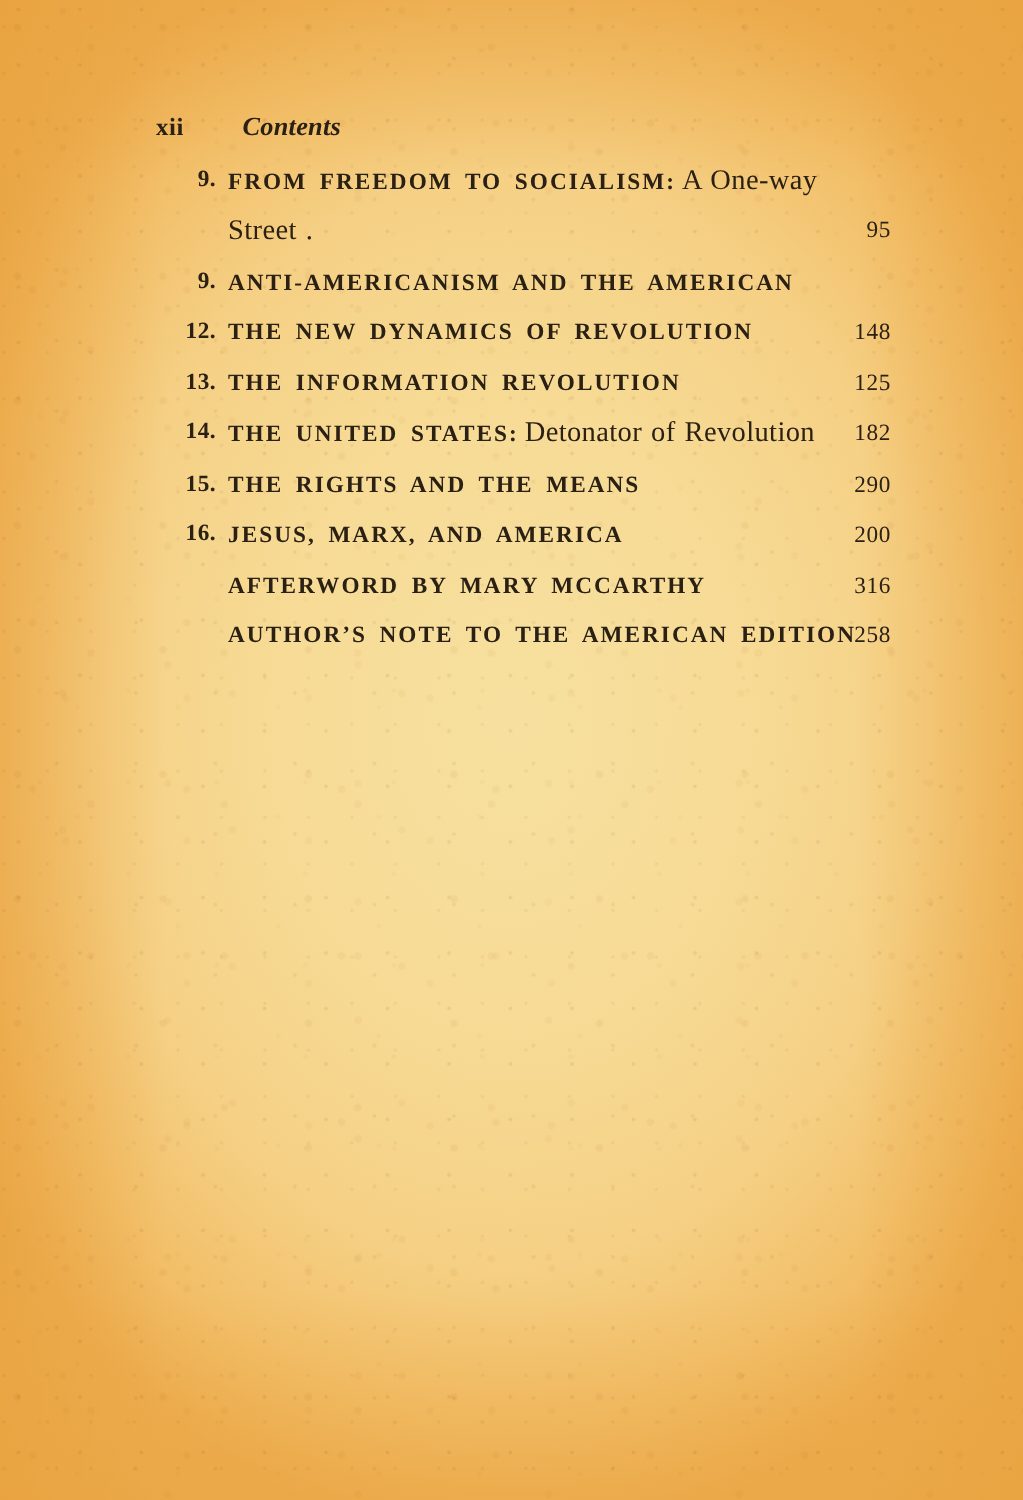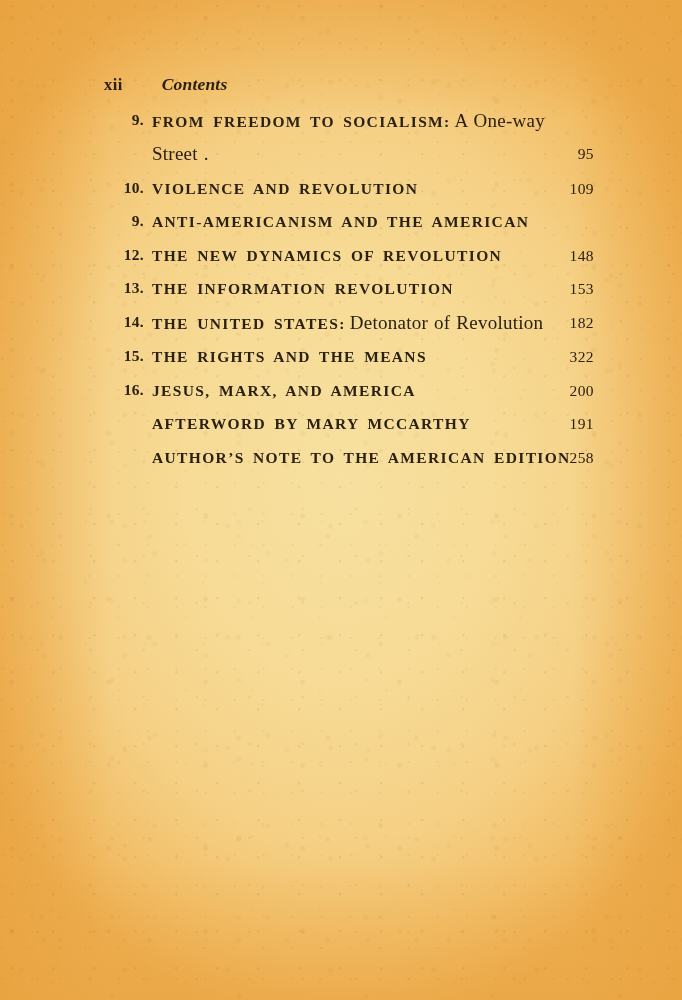--- a/index.html
+++ b/index.html
@@ -193,64 +193,58 @@
 
     <div id="toc">
         <div class="entry">
           <span class="num">9.</span>
           <div class="body">
             <div class="line"><span class="sc">FROM FREEDOM TO SOCIALISM:</span> <span class="mc">A One-way</span></div>
             <div class="line"><span class="mc">Street .</span><span class="pg">95</span></div>
           </div>
         </div>
         <div class="entry">
-          <span class="num">10.</span>
-          <div class="body">
-            <div class="line"><span class="sc">VIOLENCE AND REVOLUTION</span><span class="pg">109</span></div>
-          </div>
-        </div>
-        <div class="entry">
           <span class="num">9.</span>
           <div class="body">
             <div class="line"><span class="sc">ANTI-AMERICANISM AND THE AMERICAN</span></div>
           </div>
         </div>
         <div class="entry">
           <span class="num">12.</span>
           <div class="body">
             <div class="line"><span class="sc">THE NEW DYNAMICS OF REVOLUTION</span><span class="pg">148</span></div>
           </div>
         </div>
         <div class="entry">
           <span class="num">13.</span>
           <div class="body">
-            <div class="line"><span class="sc">THE INFORMATION REVOLUTION</span><span class="pg">153</span></div>
+            <div class="line"><span class="sc">THE INFORMATION REVOLUTION</span><span class="pg">125</span></div>
           </div>
         </div>
         <div class="entry">
           <span class="num">14.</span>
           <div class="body">
             <div class="line"><span class="sc">THE UNITED STATES:</span> <span class="mc">Detonator of Revolution</span><span class="pg">182</span></div>
           </div>
         </div>
         <div class="entry">
           <span class="num">15.</span>
           <div class="body">
-            <div class="line"><span class="sc">THE RIGHTS AND THE MEANS</span><span class="pg">322</span></div>
+            <div class="line"><span class="sc">THE RIGHTS AND THE MEANS</span><span class="pg">290</span></div>
           </div>
         </div>
         <div class="entry">
           <span class="num">16.</span>
           <div class="body">
             <div class="line"><span class="sc">JESUS, MARX, AND AMERICA</span><span class="pg">200</span></div>
           </div>
         </div>
         <div class="entry no-num">
           <div class="body">
-            <div class="line"><span class="sc">AFTERWORD BY MARY MCCARTHY</span><span class="pg">191</span></div>
+            <div class="line"><span class="sc">AFTERWORD BY MARY MCCARTHY</span><span class="pg">316</span></div>
           </div>
         </div>
         <div class="entry no-num">
           <div class="body">
             <div class="line"><span class="sc">AUTHOR’S NOTE TO THE AMERICAN EDITION</span><span class="pg">258</span></div>
           </div>
         </div>
       </div>
 
   </div>

